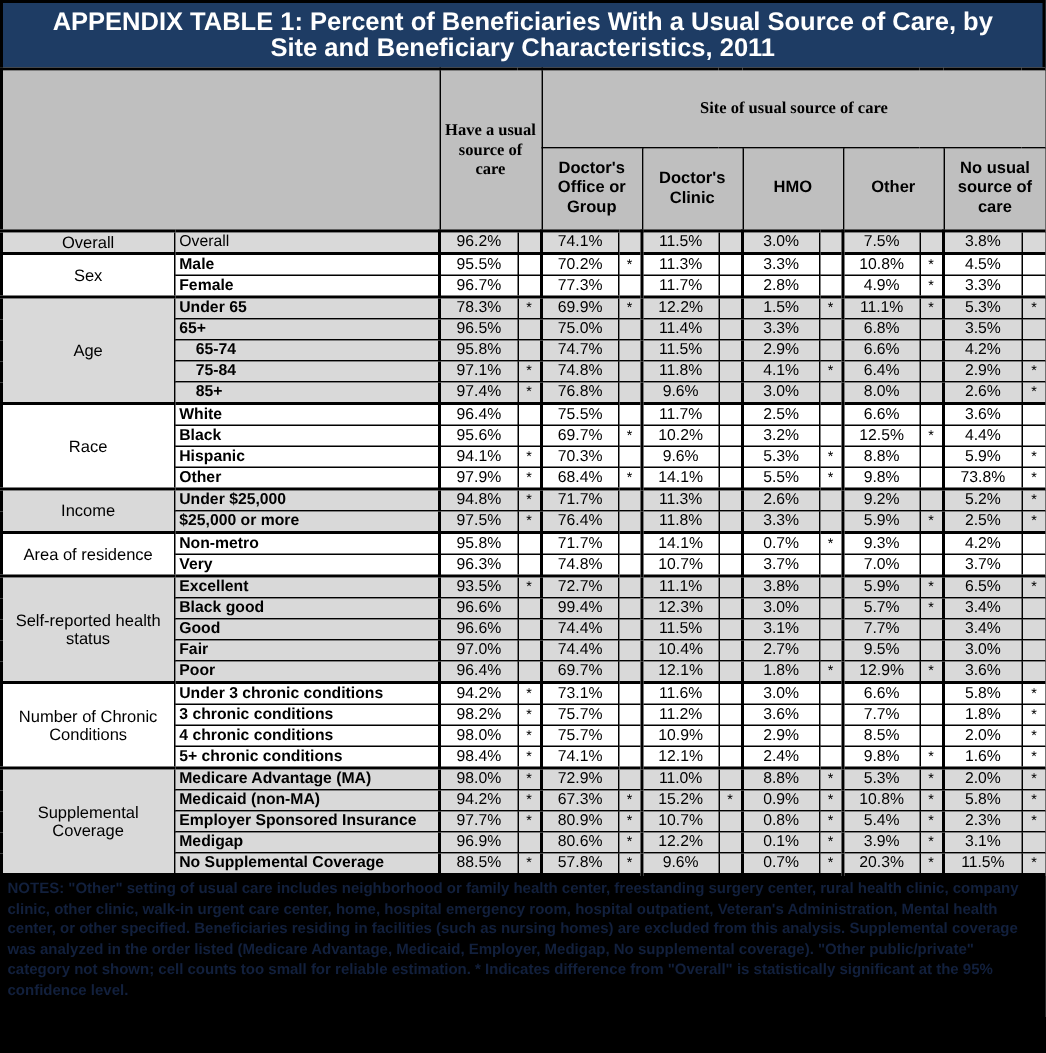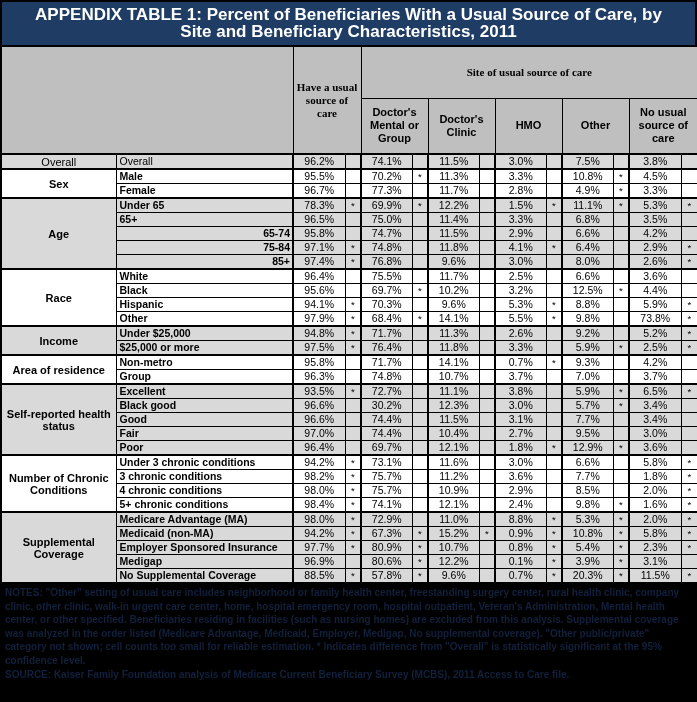--- a/index.html
+++ b/index.html
@@ -24,25 +24,25 @@
     background:#BFBFBF; font-weight:bold; color:#000;
     font-size:11px; line-height:13px; text-align:center; padding:1px 2px;
   }
   thead tr.hrow1 { height:52px;font-family:Liberation Serif, serif; }
   thead tr.hrow2 { height:56px; }
   tbody td {
     font-size:10.5px; line-height:13px; height:14px;
     padding:0 2px; color:#000; white-space:nowrap;
   }
   td.cat-cell {
-    font-weight:bold; font-size:11px; text-align:center;
+    font-weight:normal; font-size:11px; text-align:center;
     white-space:normal; line-height:12px;
   }
   td.sub-cell { text-align:left; padding-left:3px; border-right-width:2px;font-weight:bold; }
-  td.sub-cell.indent { padding-left:14px;text-align:right; }
+  td.sub-cell.indent { padding-left:14px; }
   td.val-cell { text-align:center; }
   td.star-cell { text-align:center; font-size:9.5px; padding:0; border-left-width:1px; border-right-width:2px; }
   tr.shaded td { background:#D9D9D9; }
   tr.plain td { background:#FFFFFF; }
   tr.group-start td { border-top-width:2px; }
   tr.bold-row td { font-weight:normal; }
   .footnotes {
     flex:1; background:#000; color:#12203D;
     font-size:10px; line-height:13.6px; font-weight:bold;
     padding:2px 5px 0 5px;
@@ -73,21 +73,21 @@
       <col style="width:52px">
         <col style="width:17px">
     </colgroup>
     <thead>
       <tr class="hrow1">
         <th colspan="2" rowspan="2"></th>
         <th colspan="2" rowspan="2">Have a usual source of care</th>
         <th colspan="10">Site of usual source of care</th>
       </tr>
       <tr class="hrow2">
-        <th colspan="2">Doctor's Mental or Group</th>
+        <th colspan="2">Doctor's Office or Group</th>
         <th colspan="2">Doctor's Clinic</th>
         <th colspan="2">HMO</th>
         <th colspan="2">Other</th>
         <th colspan="2">No usual source of care</th>
       </tr>
     </thead>
     <tbody>
         <tr class="shaded group-start bold-row">
           <td class="cat-cell" rowspan="1">Overall</td>
           <td class="sub-cell">Overall</td>
@@ -313,21 +313,21 @@
           <td class="val-cell">14.1%</td>
           <td class="star-cell"></td>
           <td class="val-cell">0.7%</td>
           <td class="star-cell">*</td>
           <td class="val-cell">9.3%</td>
           <td class="star-cell"></td>
           <td class="val-cell">4.2%</td>
           <td class="star-cell"></td>
         </tr>
         <tr class="plain">
-          <td class="sub-cell">Group</td>
+          <td class="sub-cell">Very</td>
           <td class="val-cell">96.3%</td>
           <td class="star-cell"></td>
           <td class="val-cell">74.8%</td>
           <td class="star-cell"></td>
           <td class="val-cell">10.7%</td>
           <td class="star-cell"></td>
           <td class="val-cell">3.7%</td>
           <td class="star-cell"></td>
           <td class="val-cell">7.0%</td>
           <td class="star-cell"></td>
@@ -347,21 +347,21 @@
           <td class="star-cell"></td>
           <td class="val-cell">5.9%</td>
           <td class="star-cell">*</td>
           <td class="val-cell">6.5%</td>
           <td class="star-cell">*</td>
         </tr>
         <tr class="shaded">
           <td class="sub-cell">Black good</td>
           <td class="val-cell">96.6%</td>
           <td class="star-cell"></td>
-          <td class="val-cell">30.2%</td>
+          <td class="val-cell">99.4%</td>
           <td class="star-cell"></td>
           <td class="val-cell">12.3%</td>
           <td class="star-cell"></td>
           <td class="val-cell">3.0%</td>
           <td class="star-cell"></td>
           <td class="val-cell">5.7%</td>
           <td class="star-cell">*</td>
           <td class="val-cell">3.4%</td>
           <td class="star-cell"></td>
         </tr>
@@ -545,16 +545,15 @@
           <td class="val-cell">20.3%</td>
           <td class="star-cell">*</td>
           <td class="val-cell">11.5%</td>
           <td class="star-cell">*</td>
         </tr>
       </tbody>
   </table>
 
   <div class="footnotes">
     <p>NOTES: "Other" setting of usual care includes neighborhood or family health center, freestanding surgery center, rural health clinic, company clinic, other clinic, walk-in urgent care center, home, hospital emergency room, hospital outpatient, Veteran's Administration, Mental health center, or other specified. Beneficiaries residing in facilities (such as nursing homes) are excluded from this analysis.  Supplemental coverage was analyzed in the order listed (Medicare Advantage, Medicaid, Employer, Medigap, No supplemental coverage).  "Other public/private" category not shown; cell counts too small for reliable estimation.  * Indicates difference from "Overall" is statistically significant at the 95% confidence level.</p>
-    <p>SOURCE:  Kaiser Family Foundation analysis of Medicare Current Beneficiary Survey (MCBS), 2011 Access to Care file.</p>
   </div>
 
 </div>
 
 </body></html>

